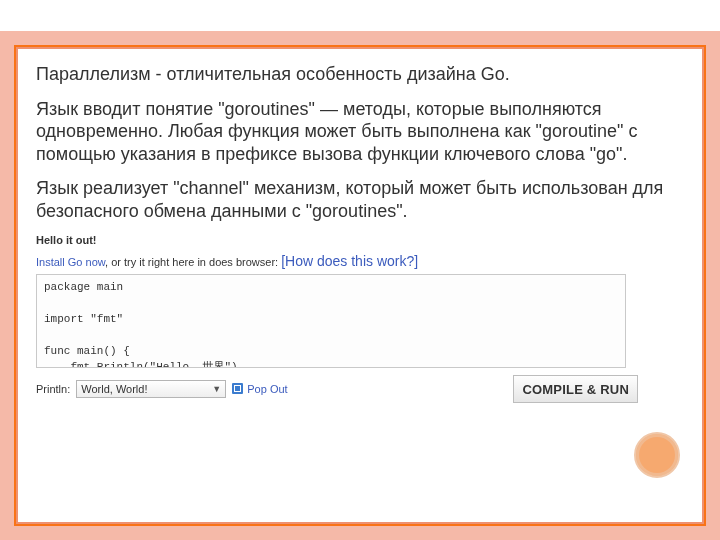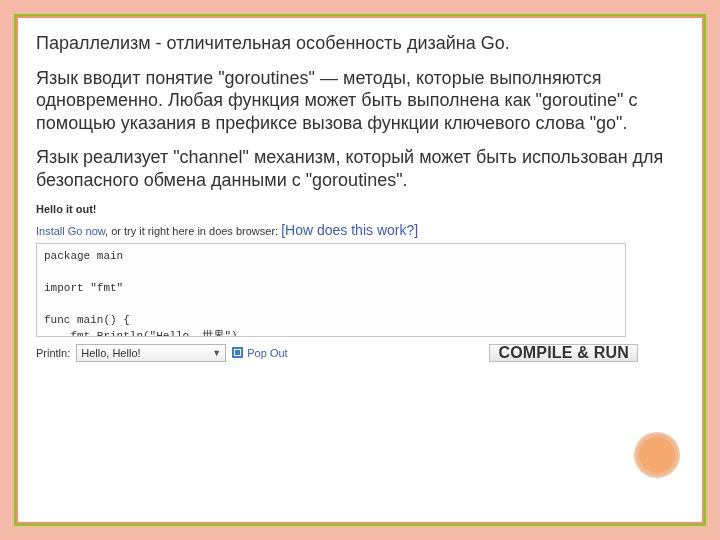--- a/index.html
+++ b/index.html
@@ -6,21 +6,22 @@
   body {
     width: 720px; height: 540px;
     background: #fff;
     font-family: Arial, Helvetica, sans-serif;
     position: relative;
     overflow: hidden;
   }
   .frame-outer {
     position: absolute; inset: 0;
     border: 14px solid #f5b9a8;
-    background: #84cc16;
+    background: #f97316;
+    margin-top: 31px;
   }
   .frame-inner {
     position: absolute; inset: 2px;
     border: 2px solid #ee9170;
     background: #fff;
     padding: 14px 18px 12px 18px;
   }
   .text-block p {
     color: #333;
     font-size: 18px;
@@ -91,23 +92,23 @@
     position: absolute;
     top: 2px; left: 2px;
     width: 5px; height: 5px;
     border: 1px solid #fff;
   }
   .compile-btn {
     margin-left: auto;
     margin-right: 46px;
     border: 1px solid #bdbdbd;
     background: linear-gradient(#fefefe,#e6e6e6);
-    height: 18px;
+    height: 28px;
     padding: 8px 8px;
-    font-size: 16px;
+    font-size: 13px;
     font-weight: bold;
     letter-spacing: 0.2px;
     display: inline-flex; align-items: center;
     color: #333;
   }
   .circle {
     position: absolute;
     right: 22px; bottom: 44px;
     width: 46px; height: 46px;
     border-radius: 50%;
@@ -139,21 +140,21 @@
 
 import "fmt"
 
 func main() {
     fmt.Println("Hello, 世界")
 }</div>
 
       <div class="pg-footer">
         <span class="pg-label">Println:</span>
         <span class="select">
-          <span>Hello, Hello!</span>
+          <span>World, World!</span>
           <span class="chev">▼</span>
         </span>
         <span class="popout">
           <span class="popout-icon"></span>
           <span>Pop Out</span>
         </span>
         <span class="compile-btn">COMPILE &amp; RUN</span>
       </div>
     </div>
 

